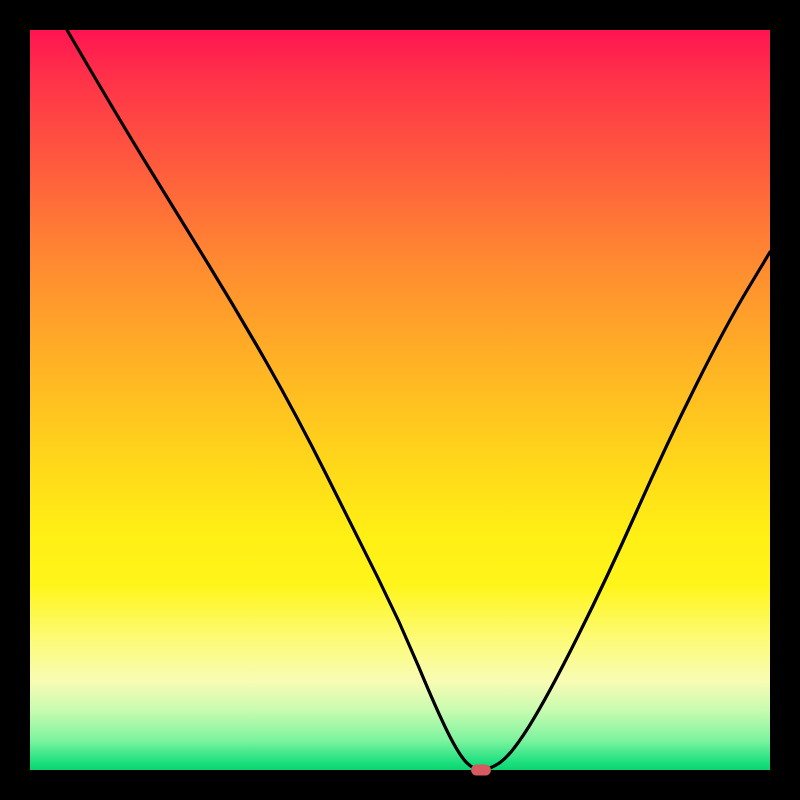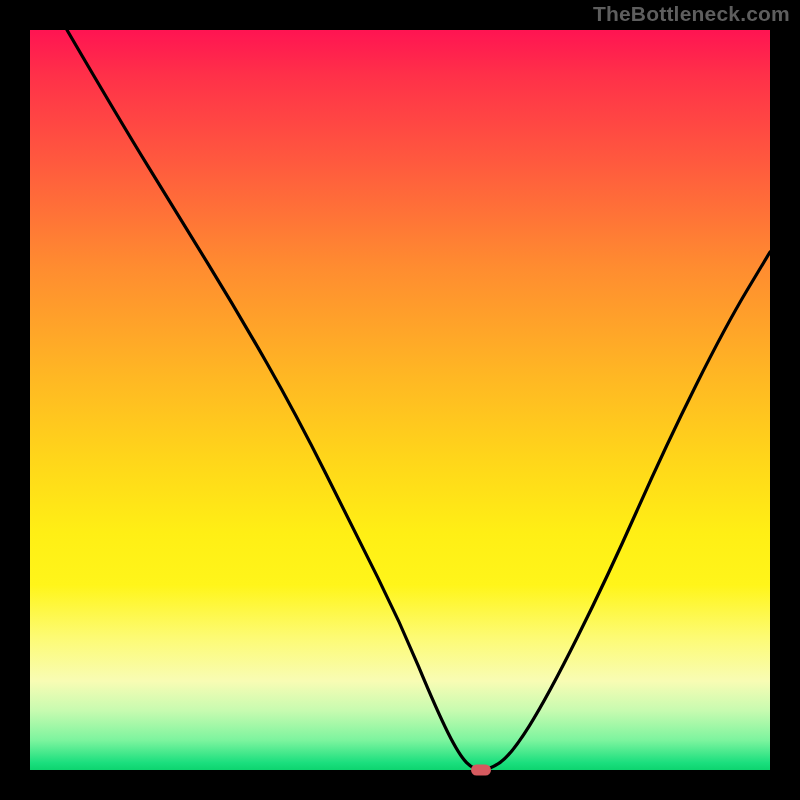--- a/index.html
+++ b/index.html
@@ -67,21 +67,20 @@
     background: #d65a5f;
     border-radius: 6px;
     transform: translate(-50%, -50%);
   }
 </style>
 </head>
 <body>
 
 <div class="frame">
 
-  <div class="watermark">TheBottleneck.com</div>
 
   <div class="plot-area">
 
     <svg class="curve" viewBox="0 0 740 740" preserveAspectRatio="none">
       <path id="curve-path" d="M 37 0 Q 88.8 88.79999999999995 118.4 136.89999999999998 Q 148 185 177.60000000000002 233.1 Q 207.20000000000002 281.2 236.8 333 Q 266.4 384.8 296 444 Q 325.6 503.2 347.8 547.6 Q 370 592 388.5 636.4 Q 407.00000000000006 680.8 418.1 703 Q 429.2 725.2 436.6 732.6 Q 444 740 451.4 740 Q 458.8 740 469.9 732.6 Q 481 725.2 499.5 695.6 Q 518 666 547.6 606.8 Q 577.2 547.6 606.8 481 Q 636.4 414.4 666 355.2 Q 695.5999999999999 296 717.8 259 T 740 222" fill="none" stroke="#000000" stroke-width="3.2" stroke-linecap="round" stroke-linejoin="round"></path>
     </svg>
 
     <div id="marker" class="marker" style="left: 451.4px; top: 740px; background: rgb(214, 90, 95);"></div>
 
   </div>

